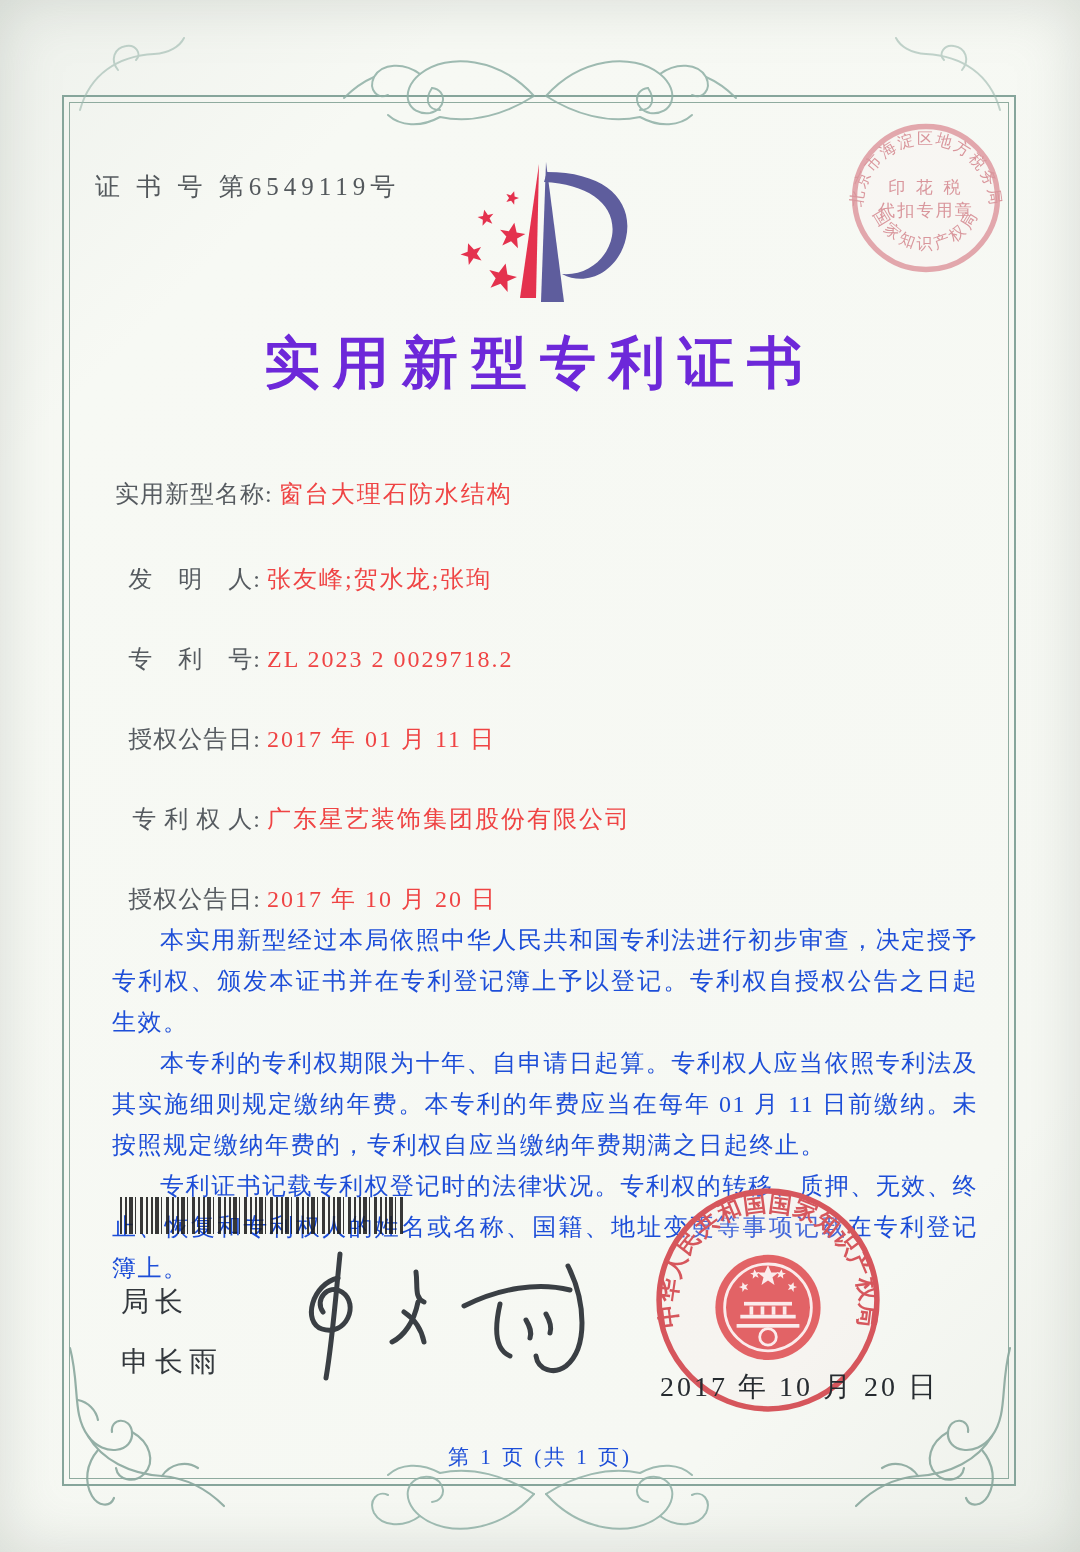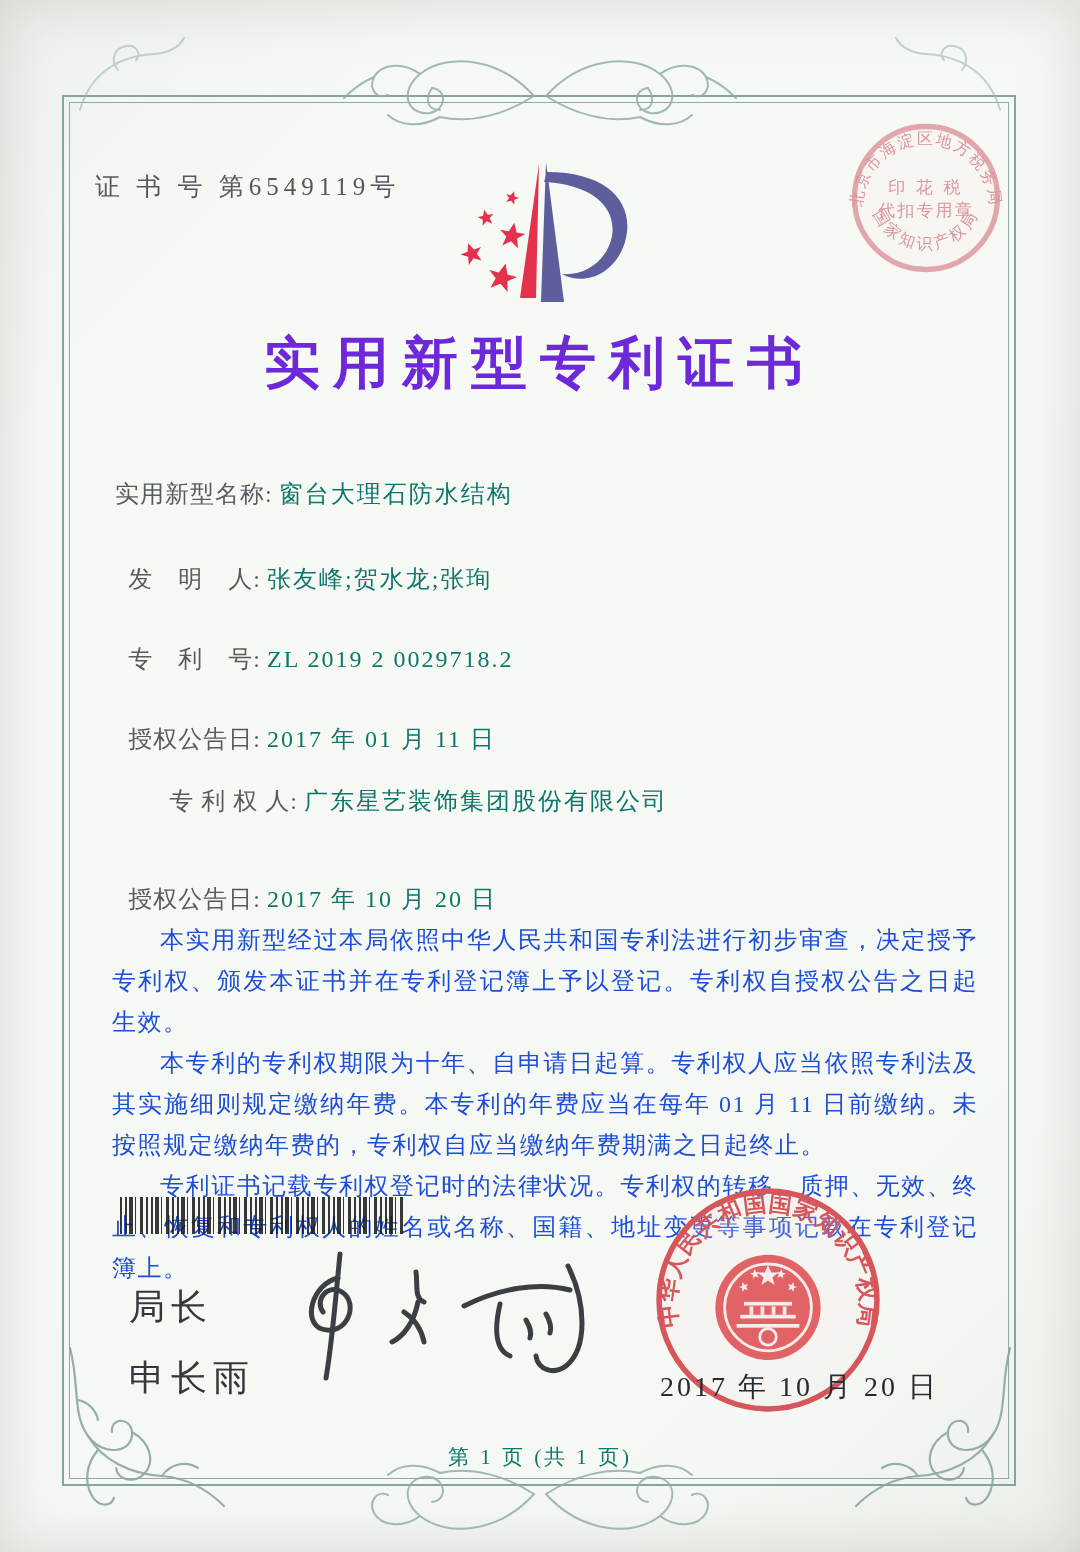--- a/index.html
+++ b/index.html
@@ -17,46 +17,46 @@
   }
   .ornament{position:absolute;pointer-events:none;}
   
   .cert-no{position:absolute;left:95px;top:170px;font-size:25px;letter-spacing:5px;color:#53585c;text-align:center;}
   
   .title{position:absolute;left:0;right:0;top:326px;text-align:center;font-size:56px;font-weight:bold;letter-spacing:13px;color:#6d28d9;}
   
   .fields{position:absolute;left:115px;top:0;width:860px;}
   .field-row{position:absolute;font-size:24px;color:#565b60;white-space:nowrap;}
   .f-label{display:inline-block;min-width:146px;letter-spacing:1px;text-align:right;}
-  .f-value{letter-spacing:2px;color:#0f766e;}
+  .f-value{letter-spacing:2px;color:#ef4444;}
   
   .body-text{position:absolute;left:112px;top:920px;width:866px;}
   .body-text p{margin:0;text-indent:2em;font-size:24px;line-height:41px;letter-spacing:1.5px;color:#1d4ed8;text-align:justify;}
   
   .barcode{
     position:absolute;left:120px;top:1197px;width:285px;height:37px;
     background:repeating-linear-gradient(90deg,
       #1d1d1d 0 2px,transparent 2px 5px,
       #1d1d1d 5px 7px,transparent 7px 9px,
       #1d1d1d 9px 13px,transparent 13px 15px,
       #1d1d1d 15px 16px,transparent 16px 20px,
       #1d1d1d 20px 23px,transparent 23px 26px);
     opacity:.88;
   }
   
-  .director{position:absolute;left:129px;top:1283px;font-size:36px;color:#33383d;letter-spacing:6px;font-family:Liberation Serif, serif;}
+  .director{position:absolute;left:121px;top:1283px;font-size:28px;color:#33383d;letter-spacing:6px;font-family:Liberation Serif, serif;}
   .director .name{margin-top:22px;letter-spacing:6px;}
   .signature{position:absolute;left:268px;top:1242px;}
   
   .seal{position:absolute;left:648px;top:1180px;}
   .seal-date{position:absolute;left:660px;top:1368px;font-size:28px;letter-spacing:3px;color:#262b30;z-index:6;}
   
   .tax-stamp{position:absolute;left:846px;top:118px;}
   
-  .footer{position:absolute;left:0;right:0;top:1443px;text-align:center;font-size:21px;letter-spacing:3px;color:#0f766e;}
+  .footer{position:absolute;left:0;right:0;top:1443px;text-align:center;font-size:21px;letter-spacing:3px;color:#1d4ed8;}
   
   .logo{position:absolute;left:422px;top:150px;}
 </style>
 </head>
 <body>
 
 <div class="page-shade"></div>
 
 <div class="frame"></div>
 
@@ -170,27 +170,27 @@
   <div class="field-row" style="top:478px;">
     <span class="f-label">实用新型名称:</span>
     <span class="f-value">窗台大理石防水结构</span>
   </div>
   <div class="field-row" style="top:563px;">
     <span class="f-label">发　明　人:</span>
     <span class="f-value">张友峰;贺水龙;张珣</span>
   </div>
   <div class="field-row" style="top:643px;">
     <span class="f-label">专　利　号:</span>
-    <span class="f-value">ZL 2019 2 0029718.2</span>
+    <span class="f-value">ZL 2023 2 0029718.2</span>
   </div>
   <div class="field-row" style="top:723px;">
     <span class="f-label">授权公告日:</span>
     <span class="f-value">2017 年 01 月 11 日</span>
   </div>
-  <div class="field-row" style="top:785px;margin-left:37px;">
+  <div class="field-row" style="top:803px;">
     <span class="f-label">专 利 权 人:</span>
     <span class="f-value">广东星艺装饰集团股份有限公司</span>
   </div>
   <div class="field-row" style="top:883px;">
     <span class="f-label">授权公告日:</span>
     <span class="f-value">2017 年 10 月 20 日</span>
   </div>
 </div>
 
 <div class="body-text">

